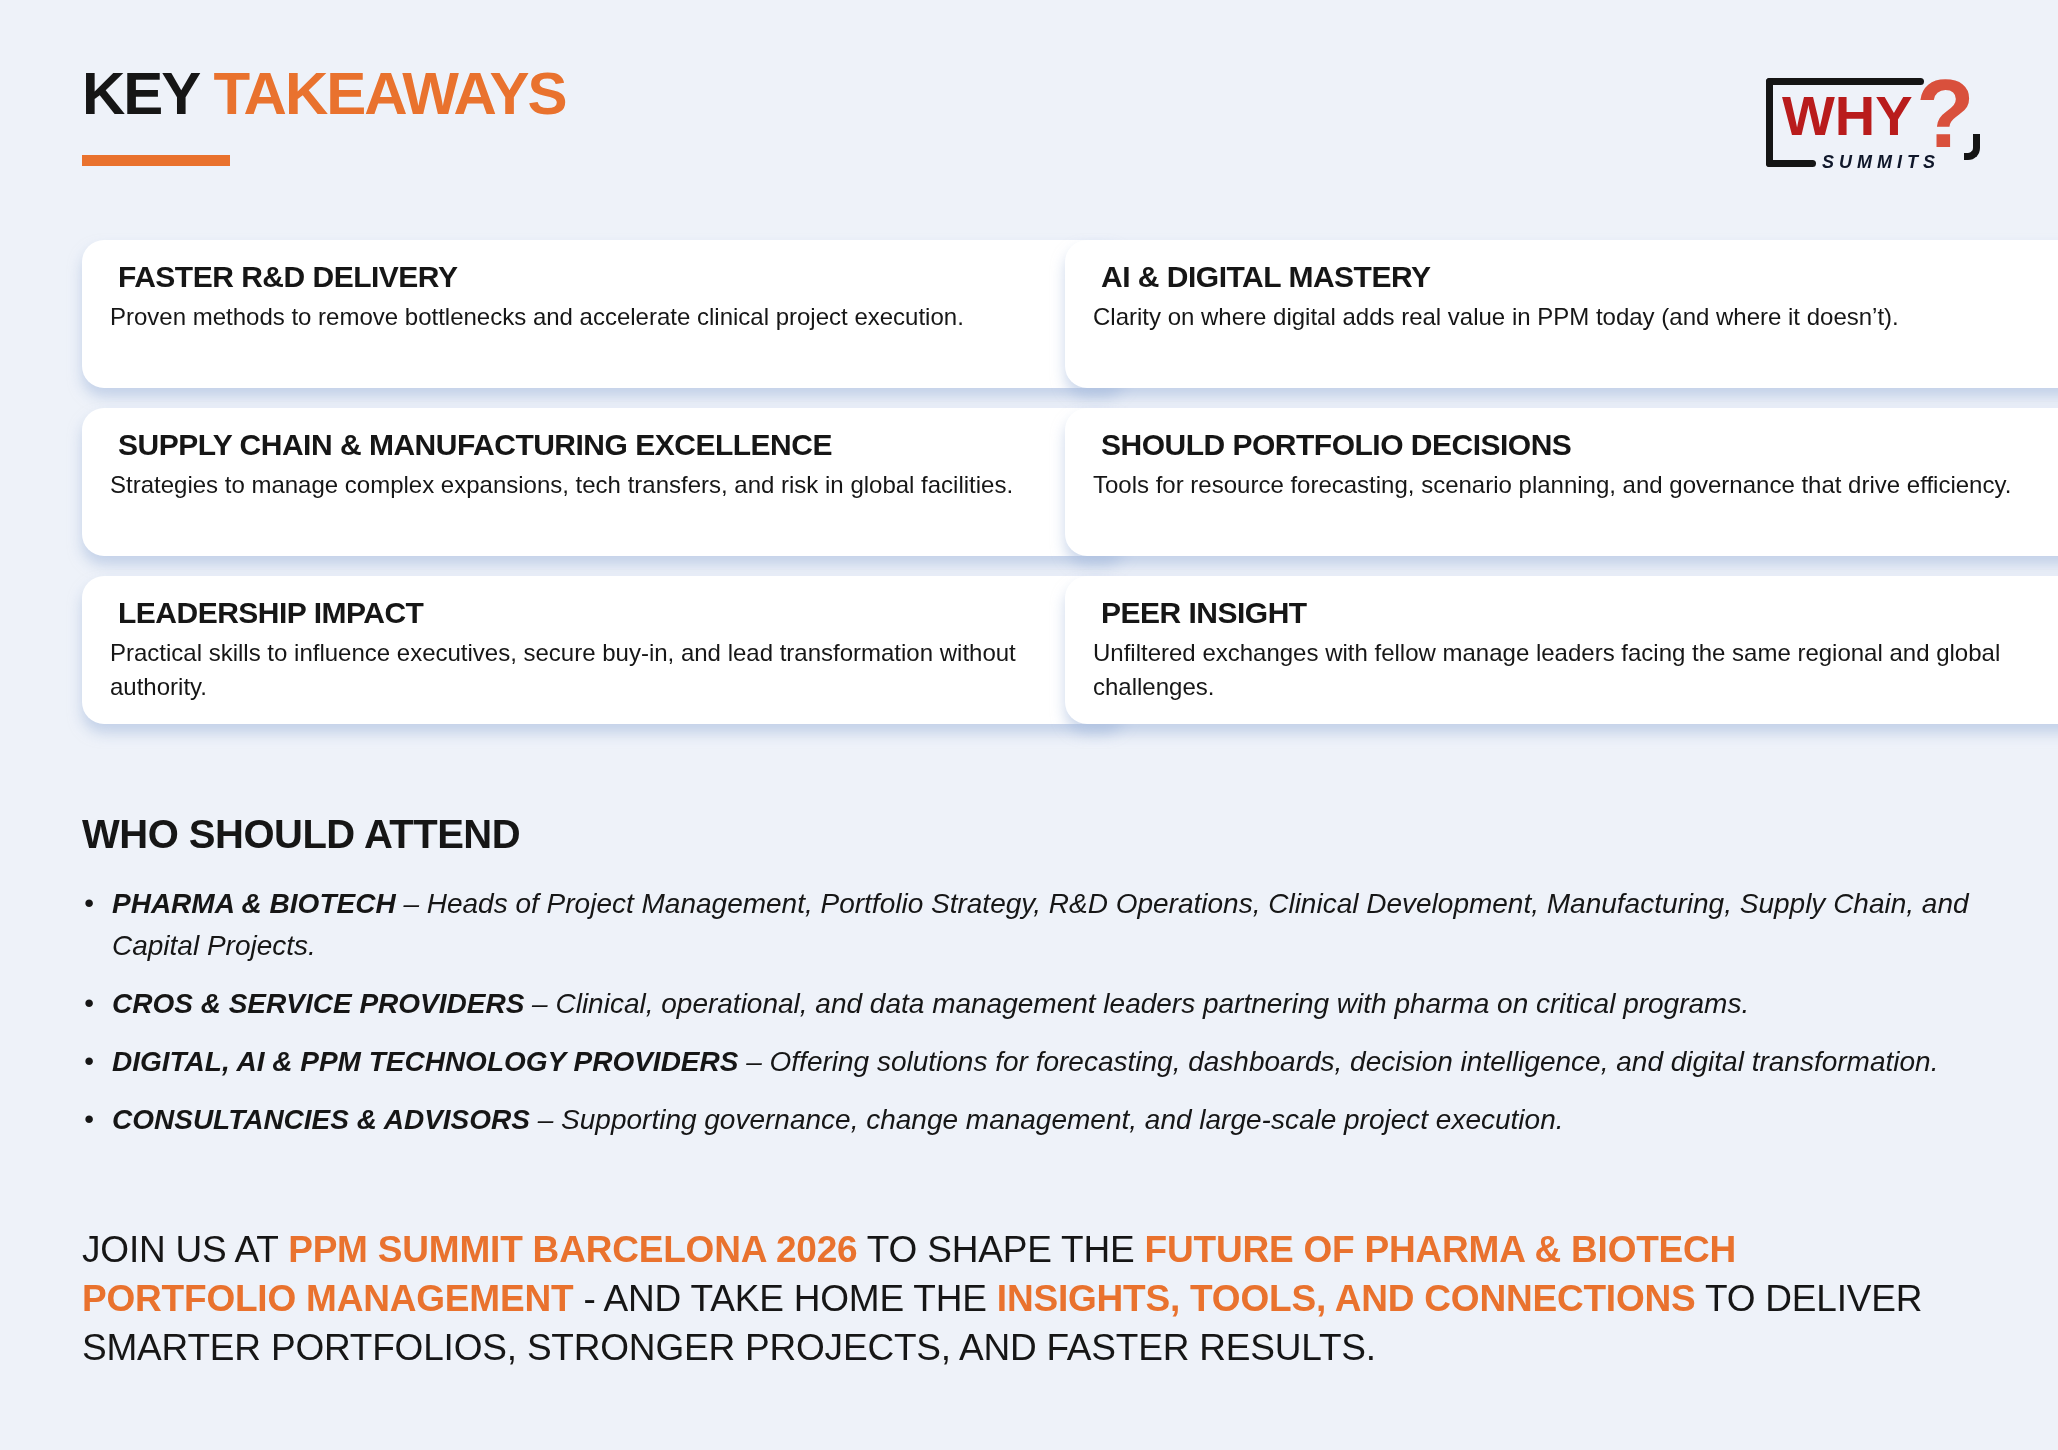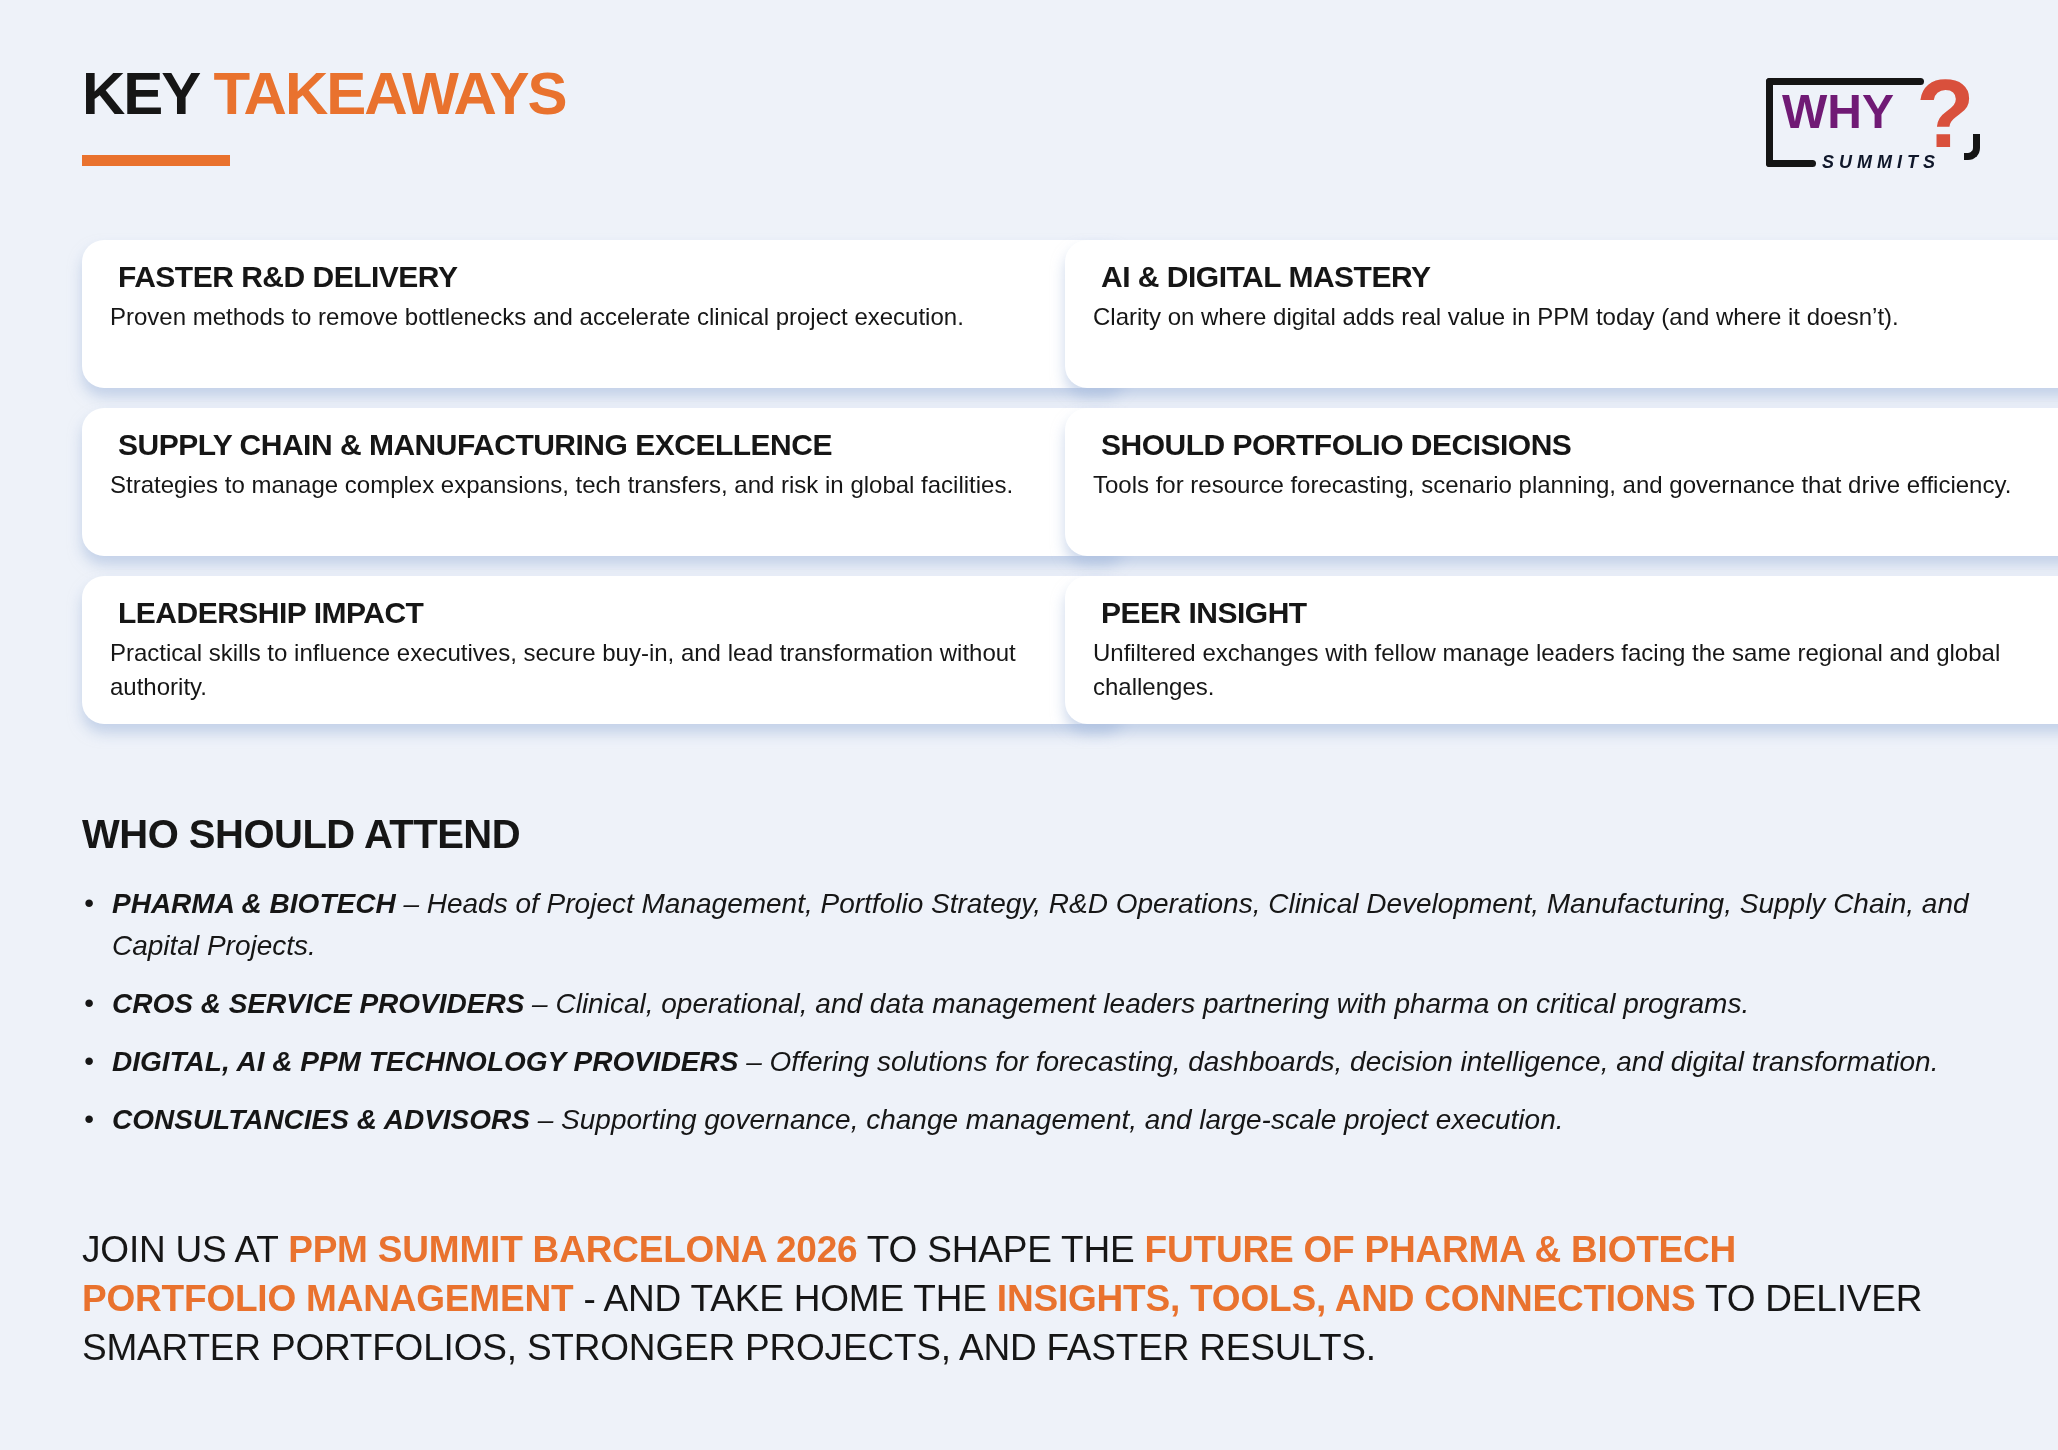--- a/index.html
+++ b/index.html
@@ -36,21 +36,21 @@
   .lg-top{position:absolute;left:6px;top:16px;width:158px;height:7px;background:#151515;border-radius:4px;}
   .lg-left{position:absolute;left:6px;top:16px;width:7px;height:89px;background:#151515;border-radius:4px;}
   .lg-bottom{position:absolute;left:6px;top:98px;width:50px;height:7px;background:#151515;border-radius:4px;}
   .lg-hook{
     position:absolute;left:204px;top:72px;width:16px;height:26px;
     border-right:7px solid #151515;border-bottom:7px solid #151515;
     border-bottom-right-radius:12px;
   }
   .lg-why{
     position:absolute;left:22px;top:26px;
-    font-size:48px;font-weight:700;letter-spacing:0;line-height:1;color:#701a75;
+    font-size:56px;font-weight:700;letter-spacing:0;line-height:1;color:#b91c1c;
   }
   .lg-q{
     position:absolute;left:156px;top:4px;
     font-size:96px;font-weight:700;line-height:1;color:var(--logo-question-red);
   }
   .lg-summits{
     position:absolute;left:62px;top:90px;
     font-size:18px;font-style:italic;font-weight:700;letter-spacing:5px;color:#0f172a;
   }
 

